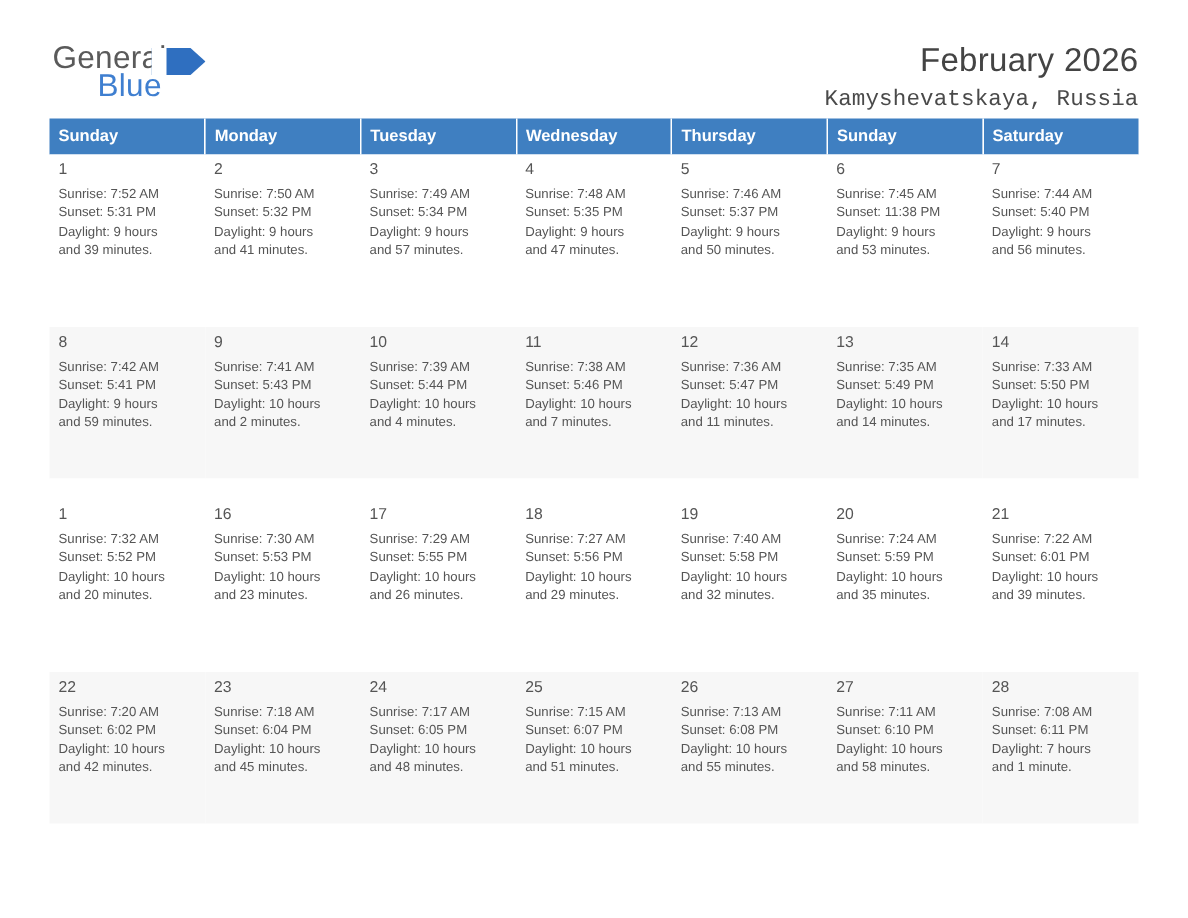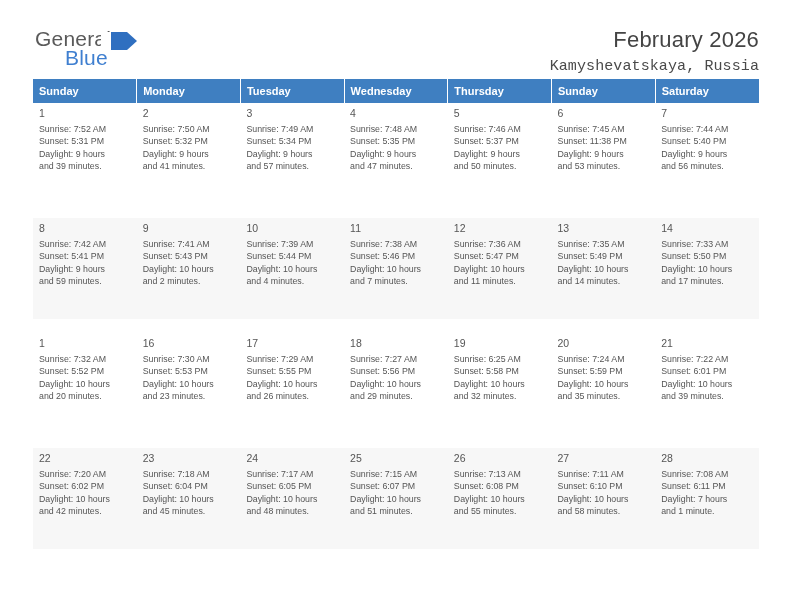--- a/index.html
+++ b/index.html
@@ -338,21 +338,21 @@
               <div class="daynum">18</div>
               <div class="evt">Sunrise: 7:27 AM</div>
               <div class="evt">Sunset: 5:56 PM</div>
               <div class="evt">Daylight: 10 hours</div>
               <div class="evt">and 29 minutes.</div>
             </div>
           </td>
           <td>
             <div class="cell-inner">
               <div class="daynum">19</div>
-              <div class="evt">Sunrise: 6:25 AM</div>
+              <div class="evt">Sunrise: 7:40 AM</div>
               <div class="evt">Sunset: 5:58 PM</div>
               <div class="evt">Daylight: 10 hours</div>
               <div class="evt">and 32 minutes.</div>
             </div>
           </td>
           <td>
             <div class="cell-inner">
               <div class="daynum">20</div>
               <div class="evt">Sunrise: 7:24 AM</div>
               <div class="evt">Sunset: 5:59 PM</div>

